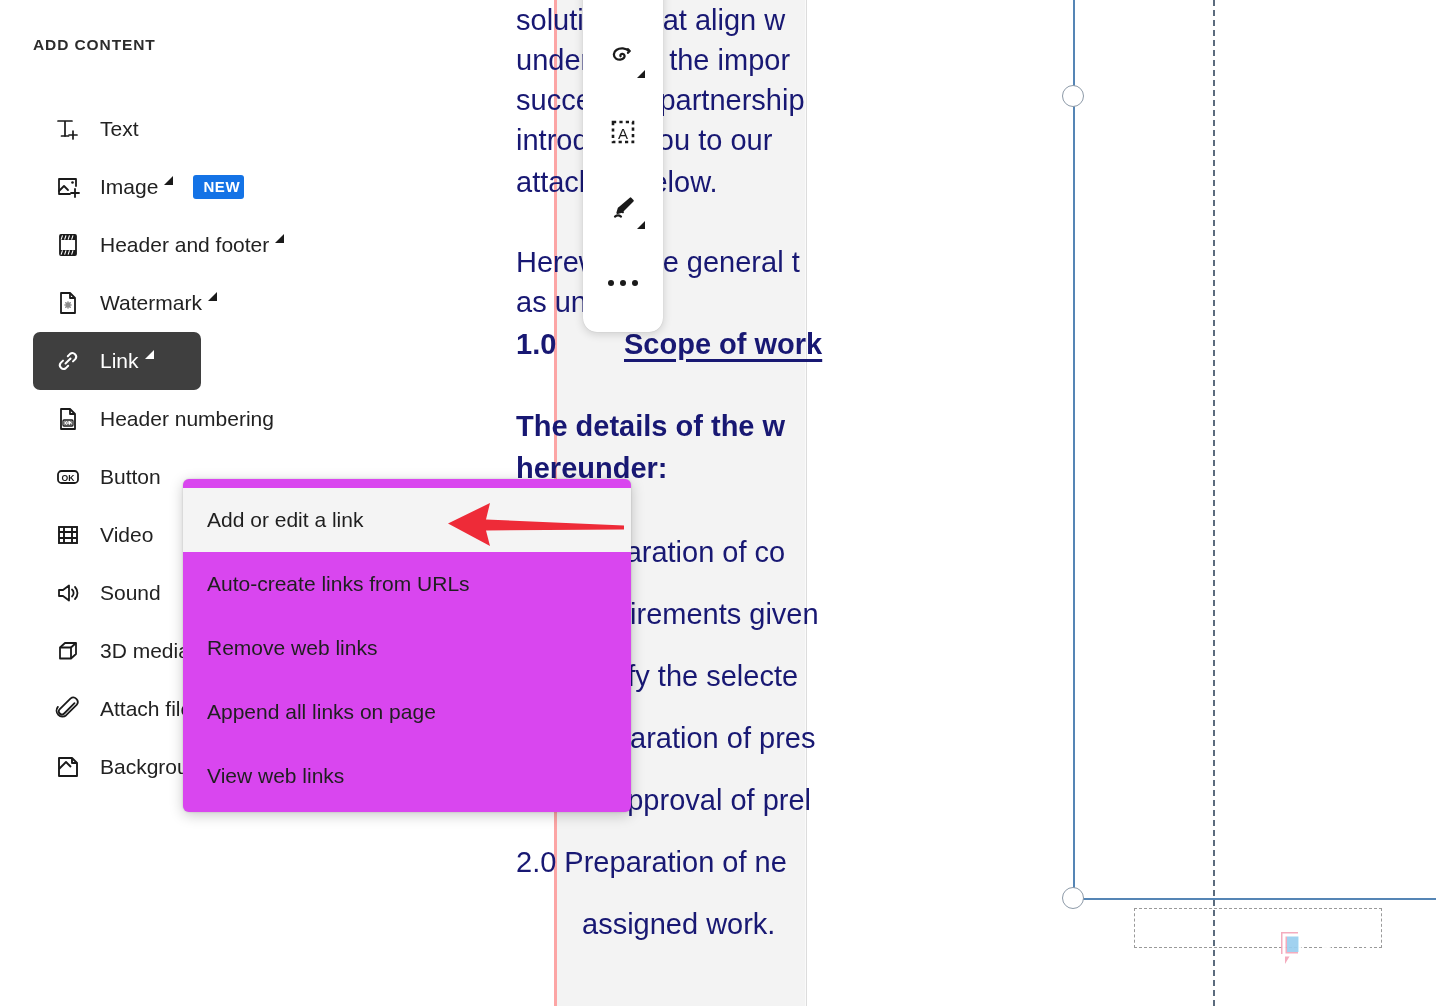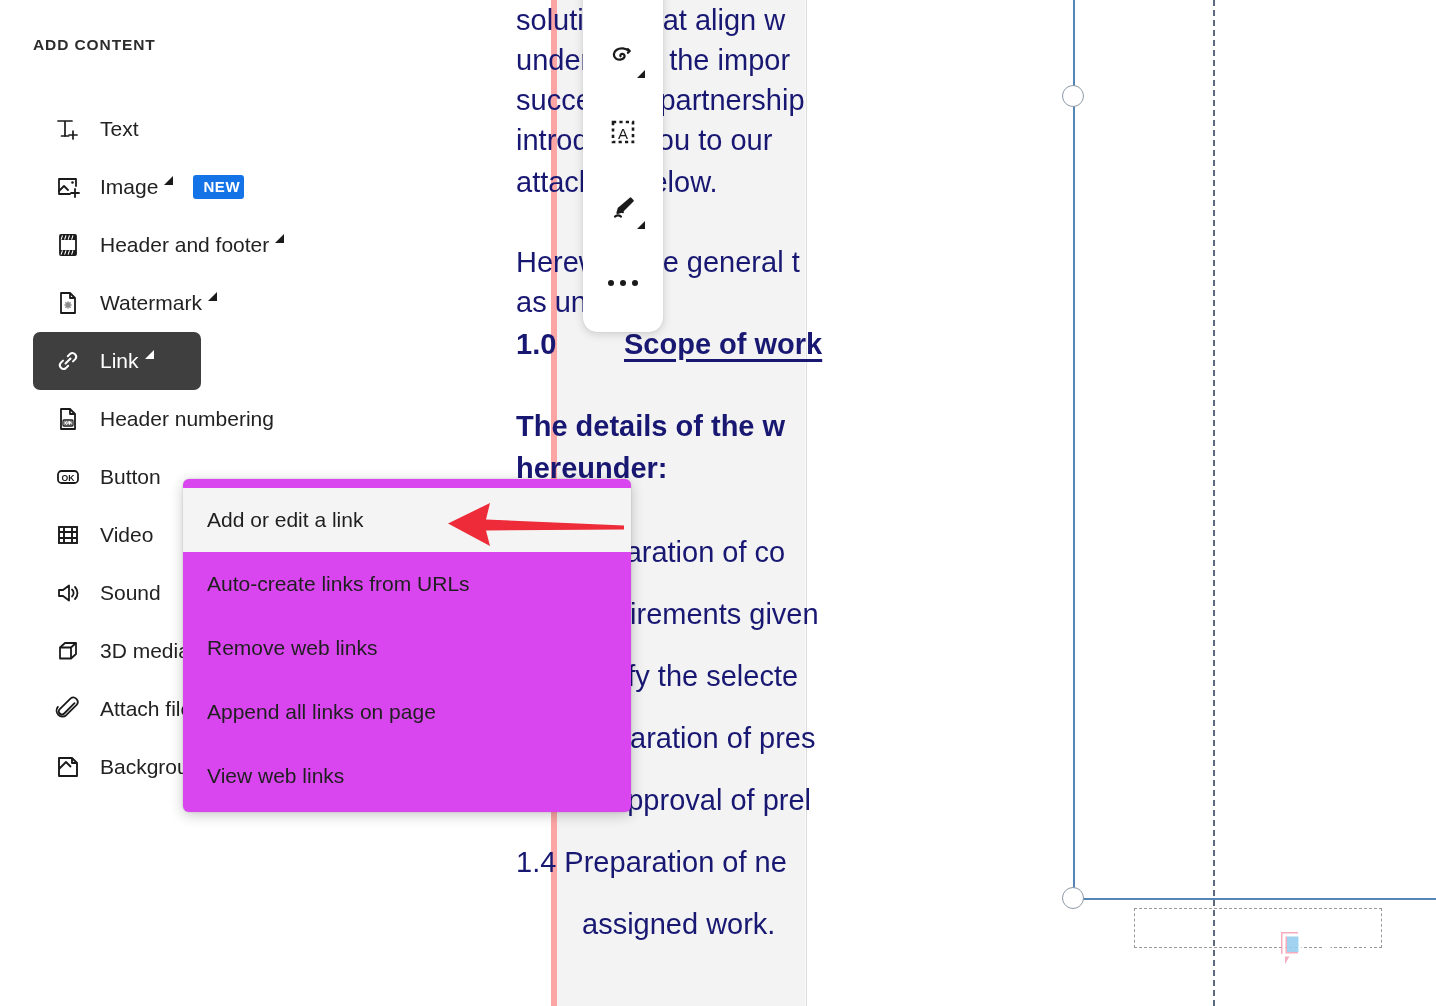--- a/index.html
+++ b/index.html
@@ -14,21 +14,21 @@
     width: 1436px; height: 1006px;
     background: #ffffff;
   }
 
   
   #sidebar {
     position: absolute;
     left: 0; top: 0;
     width: 557px; height: 1006px;
     background: #ffffff;
-    border-right: 6px solid #fca5a5;
+    border-right: 3px solid #fca5a5;
     overflow: hidden;
   }
   #sidebar-title {
     position: absolute;
     left: 33px; top: 36px;
     font-size: 15.5px;
     font-weight: 700;
     letter-spacing: 0.9px;
     color: #2c2c2c;
   }
@@ -397,21 +397,21 @@
     <div class="dline" style="top:288px; left:0px;">as under:</div>
     <div class="dline bold" style="top:330px; left:0px;">1.0</div>
     <div class="dline bold ul" style="top:330px; left:108px;">Scope of work</div>
     <div class="dline bold" style="top:412px; left:0px;">The  details  of  the  w</div>
     <div class="dline bold" style="top:454px; left:0px;">hereunder:</div>
     <div class="dline" style="top:538px; left:0px;">1.1 Preparation  of  co</div>
     <div class="dline" style="top:600px; left:56px;">requirements given</div>
     <div class="dline" style="top:662px; left:0px;">1.2 Modify  the  selecte</div>
     <div class="dline" style="top:724px; left:56px;">preparation of pres</div>
     <div class="dline" style="top:786px; left:0px;">1.3 On approval of prel</div>
-    <div class="dline" style="top:848px; left:0px;">1.4 Preparation  of  ne</div>
+    <div class="dline" style="top:848px; left:0px;">2.0 Preparation  of  ne</div>
     <div class="dline" style="top:910px; left:66px;">assigned work.</div>
   </div>
 
   <div id="sel-left"></div>
   <div id="sel-bottom"></div>
   <div class="handle" id="handle-mid"></div>
   <div class="handle" id="handle-bot"></div>
   <div id="dotted-box"></div>
 
   <div id="float-toolbar">

